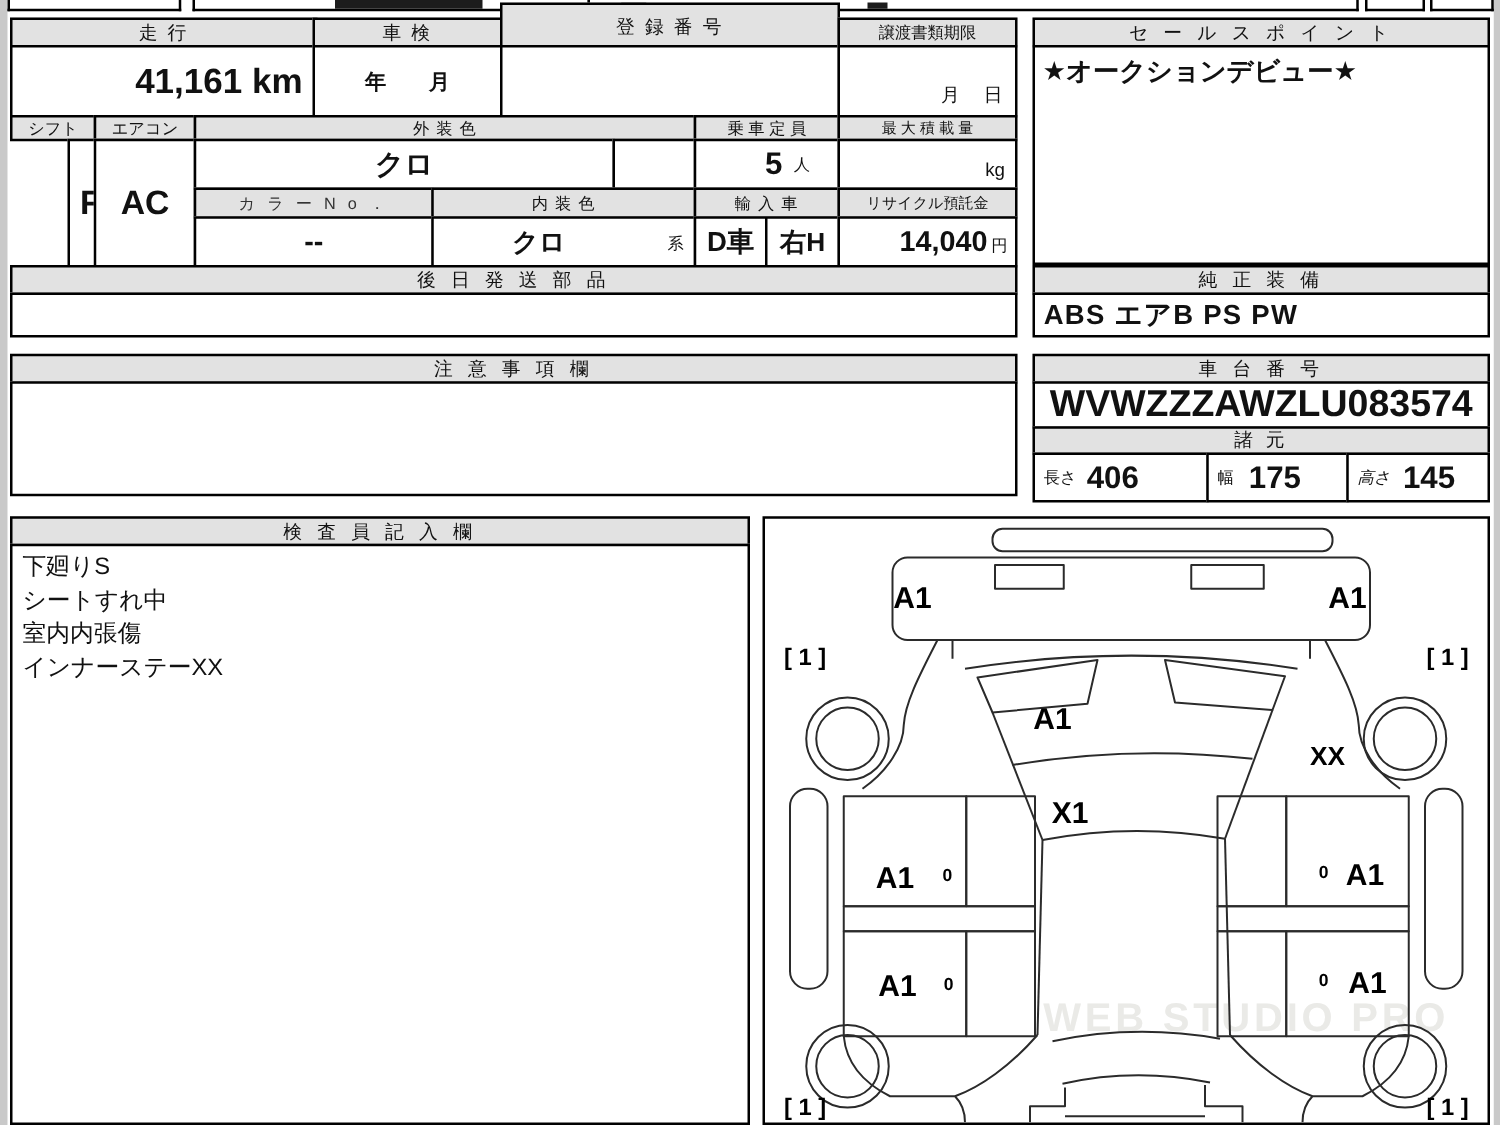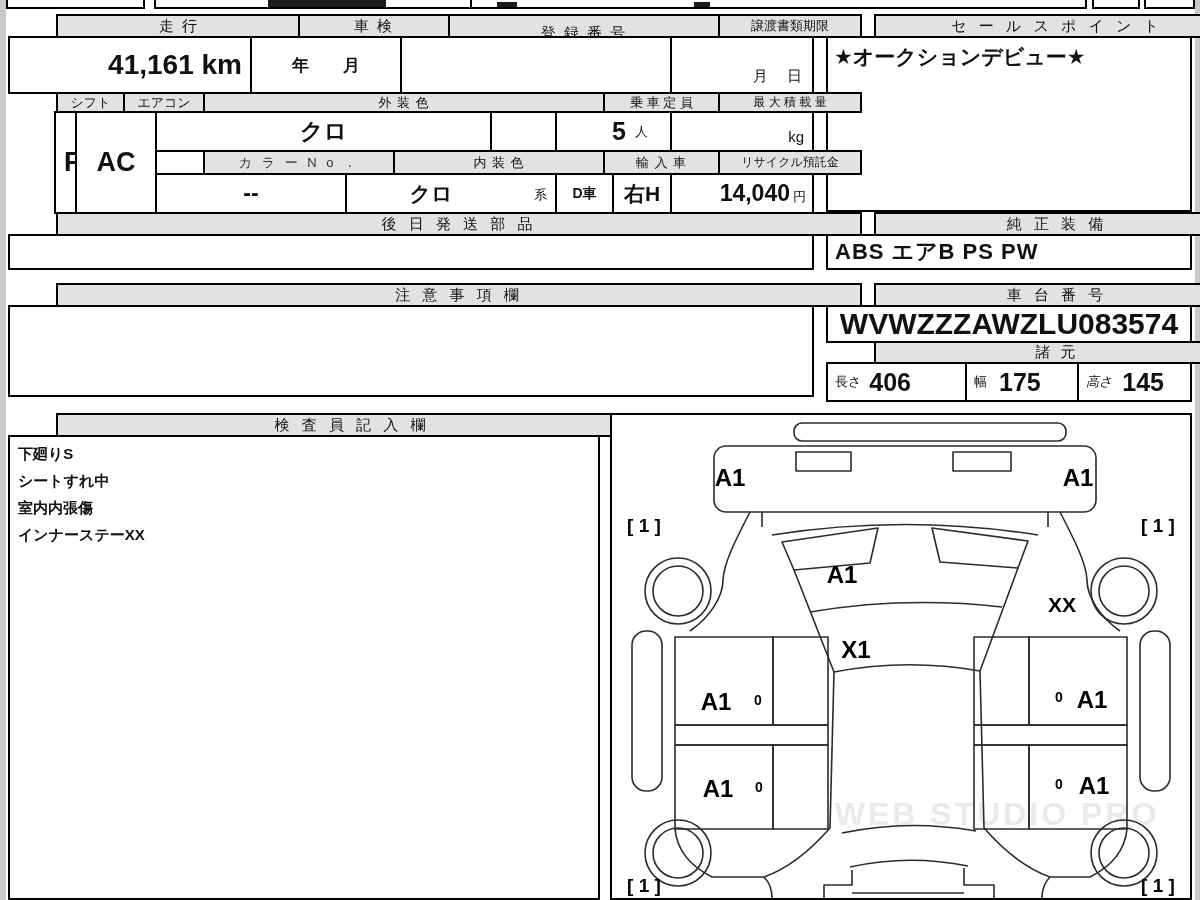--- a/index.html
+++ b/index.html
@@ -1,29 +1,29 @@
 <!DOCTYPE html>
 <html><head>
 <meta charset="utf-8">
 <style>
   * { margin:0; padding:0; box-sizing:border-box; }
   html,body { width:1200px; height:900px; background:#c9c9c9; font-family:"Liberation Sans","DejaVu Sans",sans-serif; color:#111; }
   #sheet { position:relative; width:1200px; height:900px; overflow:hidden; }
   .paper { position:absolute; left:6px; top:0; width:1189px; height:900px; background:#fff; }
   .cell { position:absolute; border:2px solid #000; background:#fff; }
-  .hdr  { position:absolute; border:2px solid #000; background:#e2e2e2; display:flex; align-items:center; justify-content:center; font-size:15px; letter-spacing:2px; font-weight:normal;margin-left:48px; }
+  .hdr  { position:absolute; border:2px solid #000; background:#e2e2e2; display:flex; align-items:center; justify-content:center; font-size:15px; letter-spacing:2px; font-weight:normal; }
   .hdr.small { font-size:13px; letter-spacing:1px; }
   .val-center { display:flex; align-items:center; justify-content:center;font-weight:bold; }
   .bold { font-weight:bold; }
   .pre { white-space:pre; }
   .remnant { position:absolute; background:#fff; border-style:solid; border-color:#000; border-width:0 2px 2px 2px; }
   .sliver { position:absolute; background:#1c1c1c; }
   .mileage { display:flex; align-items:center; justify-content:flex-end; padding-right:10px; font-size:28px; font-weight:bold; }
   .sales-body { padding:5px 6px; font-size:21px; font-weight:bold; }
-  .notes-lines { padding:3px 8px; font-weight:bold; font-size:15px; line-height:27px; }
+  .notes-lines { padding:3px 8px; font-weight:normal; font-size:19px; line-height:27px; }
   svg text { font-family:"Liberation Sans","DejaVu Sans",sans-serif; }
   .lblA { font-weight:bold; font-size:24px; fill:#000; }
   .lblB { font-weight:bold; font-size:19px; fill:#000; }
   .lblS { font-weight:bold; font-size:14px; fill:#000; }
   .wm   { font-weight:bold; font-size:32px; fill:#eaeae7; letter-spacing:3px; }
 </style>
 </head>
 <body>
 
 <div id="sheet">
@@ -33,21 +33,21 @@
   <div class="remnant" style="left:154px;top:0;width:318px;height:9px;"></div>
   <div class="remnant" style="left:470px;top:0;width:617px;height:9px;"></div>
   <div class="remnant" style="left:1092px;top:0;width:48px;height:9px;"></div>
   <div class="remnant" style="left:1144px;top:0;width:51px;height:9px;"></div>
   <div class="sliver" style="left:268px;top:0;width:118px;height:7px;"></div>
   <div class="sliver" style="left:497px;top:2px;width:20px;height:5px;"></div>
   <div class="sliver" style="left:694px;top:2px;width:16px;height:5px;"></div>
 
   <div class="hdr" style="left:8px;top:14px;width:246px;height:24px;">走 行</div>
   <div class="hdr" style="left:250px;top:14px;width:152px;height:24px;">車 検</div>
-  <div class="hdr" style="left:400px;top:14px;width:272px;height:38px;">登 録 番 号</div>
+  <div class="hdr" style="left:400px;top:2px;width:272px;height:38px;">登 録 番 号</div>
   <div class="hdr small" style="left:670px;top:14px;width:144px;height:24px;letter-spacing:0;">譲渡書類期限</div>
 
   <div class="cell mileage" style="left:8px;top:36px;width:246px;height:58px;">41,161 km</div>
   <div class="cell val-center pre" style="left:250px;top:36px;width:152px;height:58px;font-size:17px;">年　　月</div>
   <div class="cell" style="left:400px;top:36px;width:272px;height:58px;"></div>
   <div class="cell pre" style="left:670px;top:36px;width:144px;height:58px;display:flex;align-items:flex-end;justify-content:flex-end;padding:0 10px 6px 0;font-size:15px;">月　 日</div>
 
   <div class="hdr" style="left:826px;top:14px;width:366px;height:24px;letter-spacing:4px;">セ ー ル ス ポ イ ン ト</div>
   <div class="cell sales-body" style="left:826px;top:36px;width:366px;height:176px;">★オークションデビュー★</div>
 
@@ -72,21 +72,21 @@
   <div class="hdr small" style="left:155px;top:150px;width:192px;height:25px;letter-spacing:3px;color:#333;">カ ラ ー N o ．</div>
   <div class="hdr small" style="left:345px;top:150px;width:212px;height:25px;">内 装 色</div>
   <div class="hdr small" style="left:555px;top:150px;width:117px;height:25px;">輸 入 車</div>
   <div class="hdr small" style="left:670px;top:150px;width:144px;height:25px;letter-spacing:0;font-size:12px;">リサイクル預託金</div>
 
   <div class="cell val-center bold" style="left:155px;top:173px;width:192px;height:41px;font-size:23px;">--</div>
   <div class="cell" style="left:345px;top:173px;width:212px;height:41px;">
     <span class="bold" style="position:absolute;left:0;right:40px;top:0;bottom:0;display:flex;align-items:center;justify-content:center;font-size:21px;">クロ</span>
     <span style="position:absolute;right:8px;bottom:8px;font-size:13px;">系</span>
   </div>
-  <div class="cell val-center bold" style="left:555px;top:173px;width:59px;height:41px;font-size:14px;">D車</div>
+  <div class="cell val-center bold" style="left:555px;top:173px;width:59px;height:41px;font-size:22px;">D車</div>
   <div class="cell val-center bold" style="left:612px;top:173px;width:60px;height:41px;font-size:21px;">右H</div>
   <div class="cell" style="left:670px;top:173px;width:144px;height:41px;display:flex;align-items:center;justify-content:flex-end;padding-right:6px;gap:3px;">
     <span class="bold" style="font-size:23px;">14,040</span>
     <span style="font-size:13px;align-self:flex-end;padding-bottom:6px;">円</span>
   </div>
 
   <div class="hdr" style="left:8px;top:212px;width:806px;height:24px;letter-spacing:4px;">後 日 発 送 部 品</div>
   <div class="cell" style="left:8px;top:234px;width:806px;height:36px;"></div>
 
   <div class="hdr" style="left:826px;top:212px;width:366px;height:24px;letter-spacing:4px;">純 正 装 備</div>

